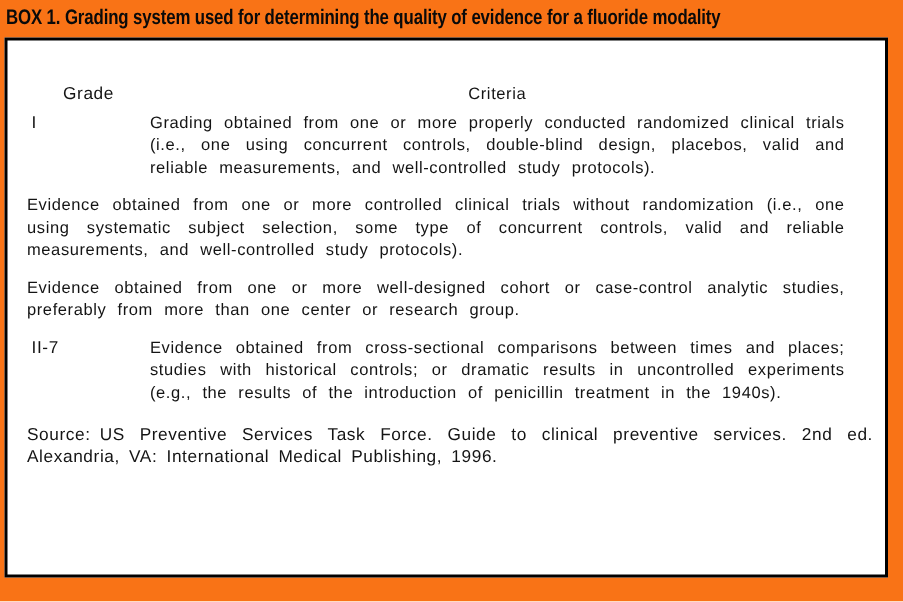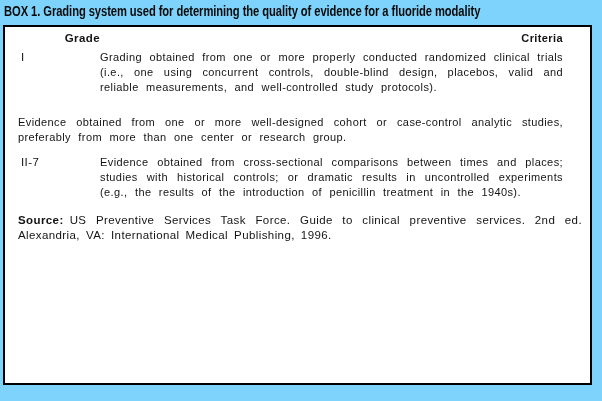--- a/index.html
+++ b/index.html
@@ -4,21 +4,21 @@
 <style>
   html, body {
     margin: 0;
     padding: 0;
     background: #ffffff;
   }
   .page {
     position: relative;
     width: 602px;
     height: 401px;
-    background: #7dd3fc;
+    background: #f97316;
     overflow: hidden;
     font-family: "Liberation Sans", "DejaVu Sans", sans-serif;
     color: #141414;
   }
   .box-title {
     margin: 3px 0 0 4px;
     height: 17px;
     font-size: 14px;
     font-weight: bold;
     white-space: nowrap;
@@ -52,37 +52,38 @@
     flex: 1 1 auto;
     font-size: 11px;
     line-height: 15px;
     letter-spacing: 0.4px;
     word-spacing: 4px;
     text-align: justify;
     padding-right: 19px;
   }
   .trow-header .cell-grade,
   .trow-header .cell-criteria {
-    font-weight: bold;
+    font-weight: normal;
     word-spacing: normal;
-    text-align: right;
+    text-align: center;
+    margin-top: 25px;
   }
   .trow-data { margin-top: 10px; }
   .trow-header + .trow-data { margin-top: 4px; }
   .trow-data .cell-grade { padding-left: 3px; }
   .source-note {
     margin: 13px 0 0 0;
     font-size: 11.5px;
     line-height: 15px;
     letter-spacing: 0.4px;
     word-spacing: 2.5px;
     text-align: justify;
   }
   .source-label {
-    font-weight: bold;
+    font-weight: normal;
     margin-right: 6px;
   }
 </style>
 </head>
 <body>
 
 <div class="page">
 
   <div class="box-title">BOX 1. Grading system used for determining the quality of evidence for a fluoride modality</div>
 
@@ -92,20 +93,21 @@
       <div class="cell-grade">Grade</div>
       <div class="cell-criteria">Criteria</div>
     </div>
 
     <div class="trow trow-data">
       <div class="cell-grade">I</div>
       <div class="cell-criteria">Grading obtained from one or more properly conducted randomized clinical trials (i.e., one using concurrent controls, double-blind design, placebos, valid and reliable measurements, and well-controlled study protocols).</div>
     </div>
 
     <div class="trow trow-data">
+      <div class="cell-criteria">Evidence obtained from one or more controlled clinical trials without randomization (i.e., one using systematic subject selection, some type of concurrent controls, valid and reliable measurements, and well-controlled study protocols).</div>
     </div>
 
     <div class="trow trow-data">
       <div class="cell-criteria">Evidence obtained from one or more well-designed cohort or case-control analytic studies, preferably from more than one center or research group.</div>
     </div>
 
     <div class="trow trow-data">
       <div class="cell-grade">II-7</div>
       <div class="cell-criteria">Evidence obtained from cross-sectional comparisons between times and places; studies with historical controls; or dramatic results in uncontrolled experiments (e.g., the results of the introduction of penicillin treatment in the 1940s).</div>
     </div>

